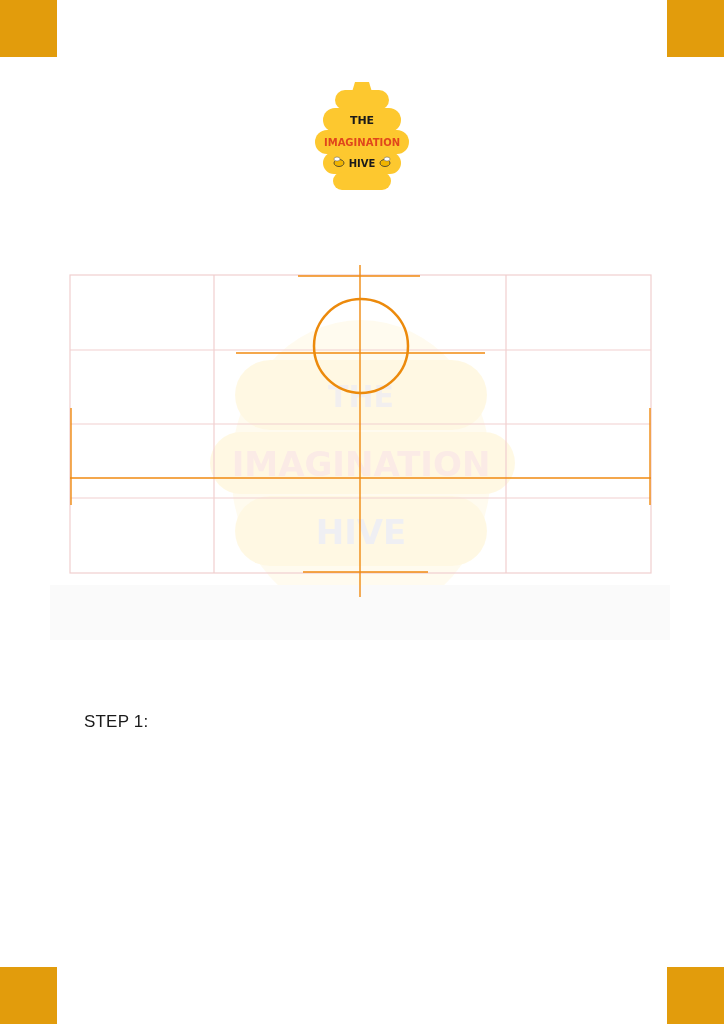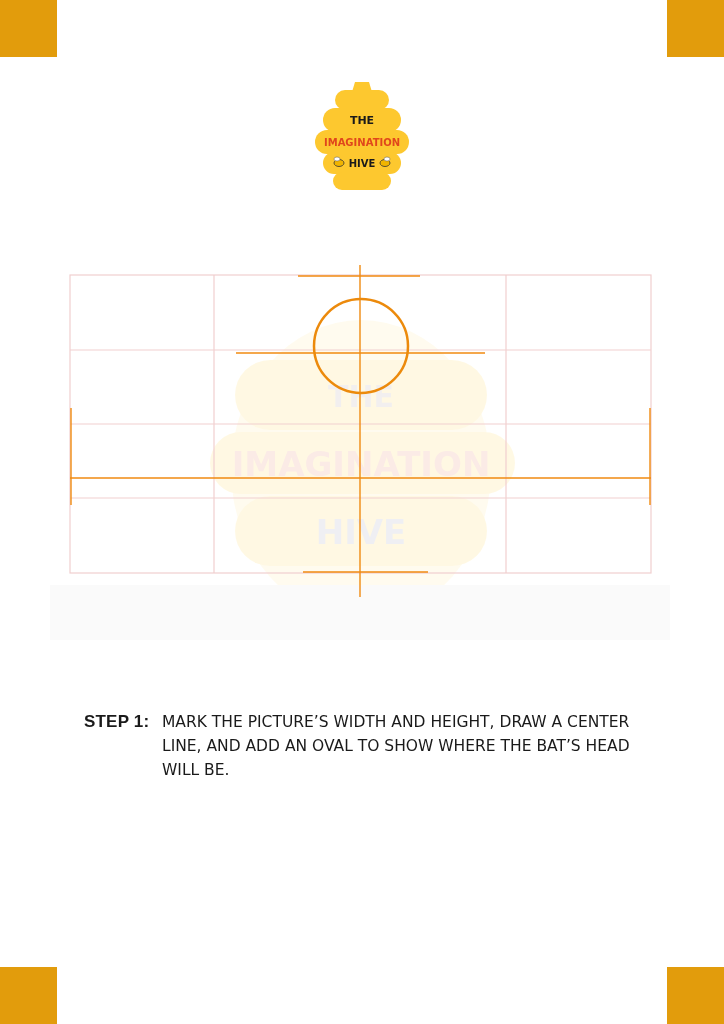--- a/index.html
+++ b/index.html
@@ -15,21 +15,21 @@
 
   .logo { position: absolute; left: 311px; top: 80px; width: 102px; height: 112px; }
   .logo svg text { font-family: "DejaVu Sans", sans-serif; font-weight: bold; }
 
   .canvas { position: absolute; left: 0; top: 230px; width: 724px; height: 420px; }
 
   .step {
     position: absolute; left: 84px; top: 710px; width: 560px;
     display: flex; font-size: 17px; line-height: 24px; color: #1a1a1a;
   }
-  .step .label { font-weight: bold; width: 78px; flex: none; letter-spacing: 0.2px; }
+  .step .label { font-weight: normal; width: 78px; flex: none; letter-spacing: 0.2px; }
   .step .text { width: 470px; font-family: "DejaVu Sans", sans-serif; font-size: 15.5px; line-height: 24px; }
 </style>
 </head>
 <body>
 
 <div class="corner tl"></div>
 <div class="corner tr"></div>
 <div class="corner bl"></div>
 <div class="corner br"></div>
 
@@ -90,14 +90,13 @@
       <line x1="71" y1="408" x2="71" y2="505"></line>
       <line x1="650" y1="408" x2="650" y2="505"></line>
     </g>
 
     <circle cx="361" cy="346" r="47" fill="none" stroke="#ec8a0c" stroke-width="2.5"></circle>
   </svg>
 </div>
 
 <div class="step">
   <span class="label">STEP 1:</span>
-  <span class="text">MARK THE PICTURE’S WIDTH AND HEIGHT, DRAW A CENTER LINE, AND ADD AN OVAL TO SHOW WHERE THE BAT’S HEAD WILL BE.</span>
 </div>
 
 </body></html>

